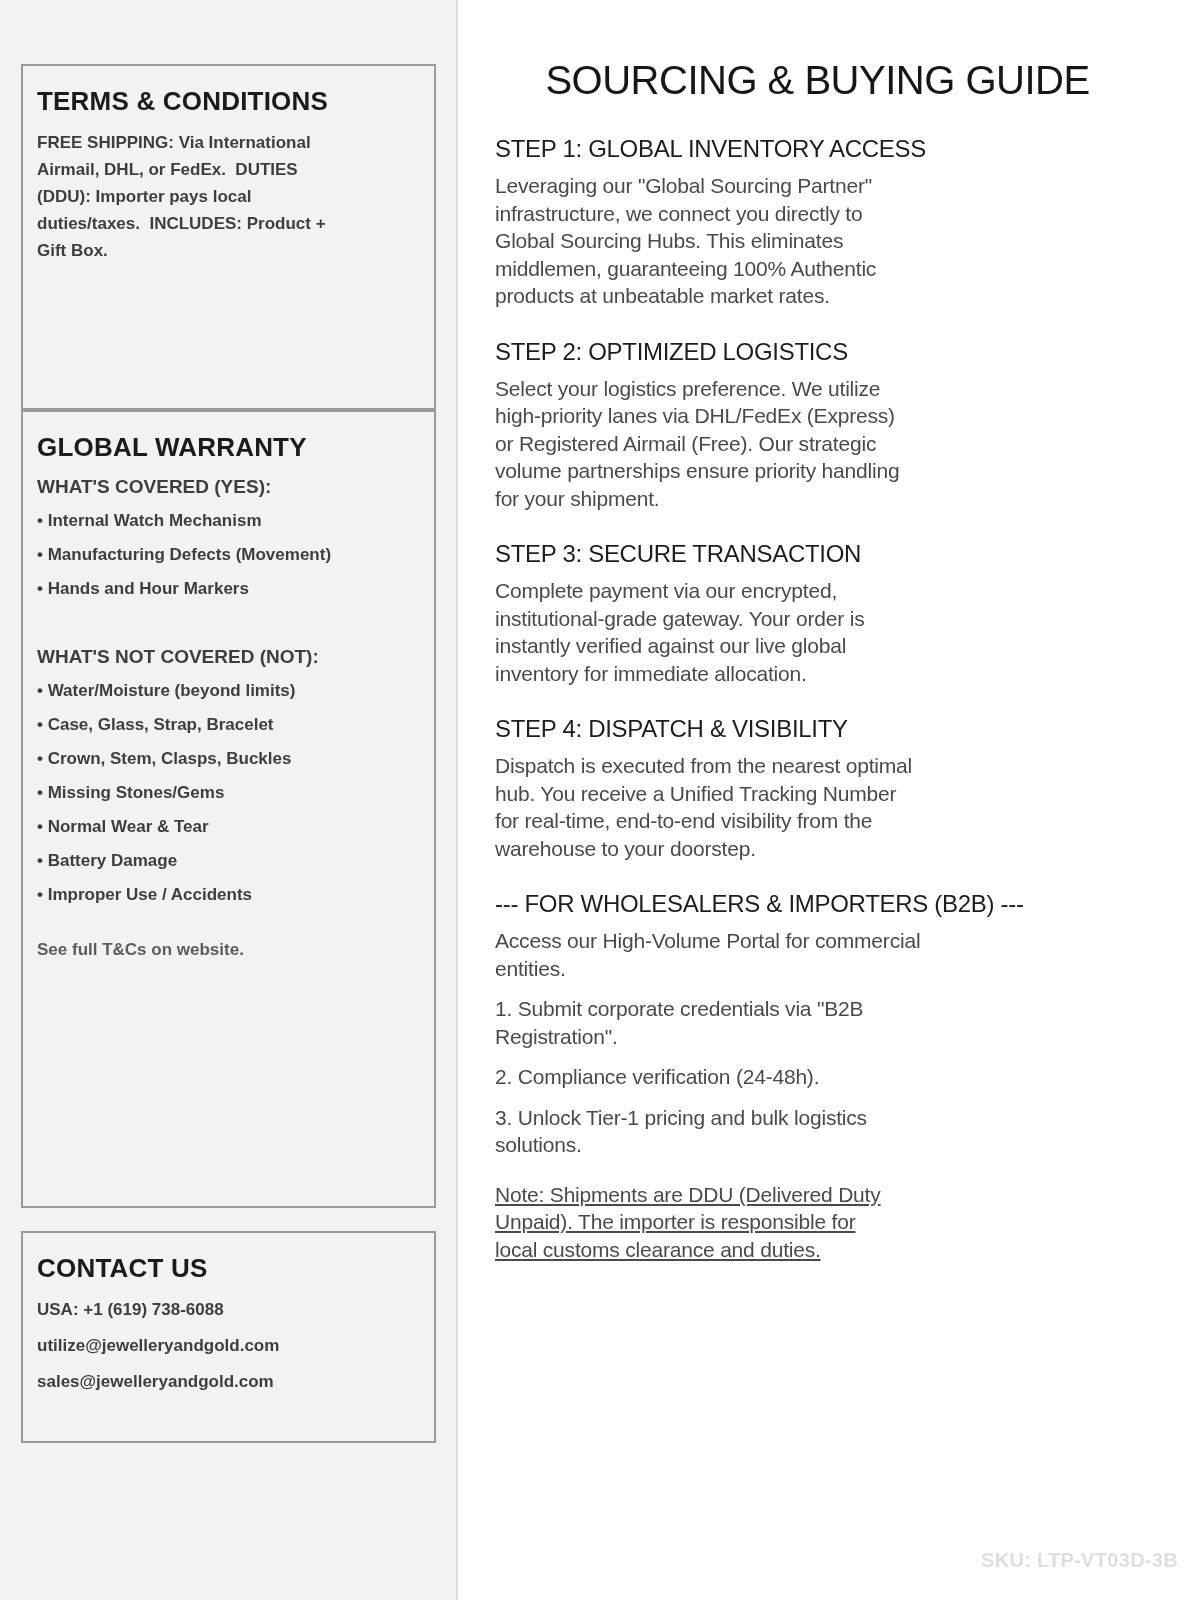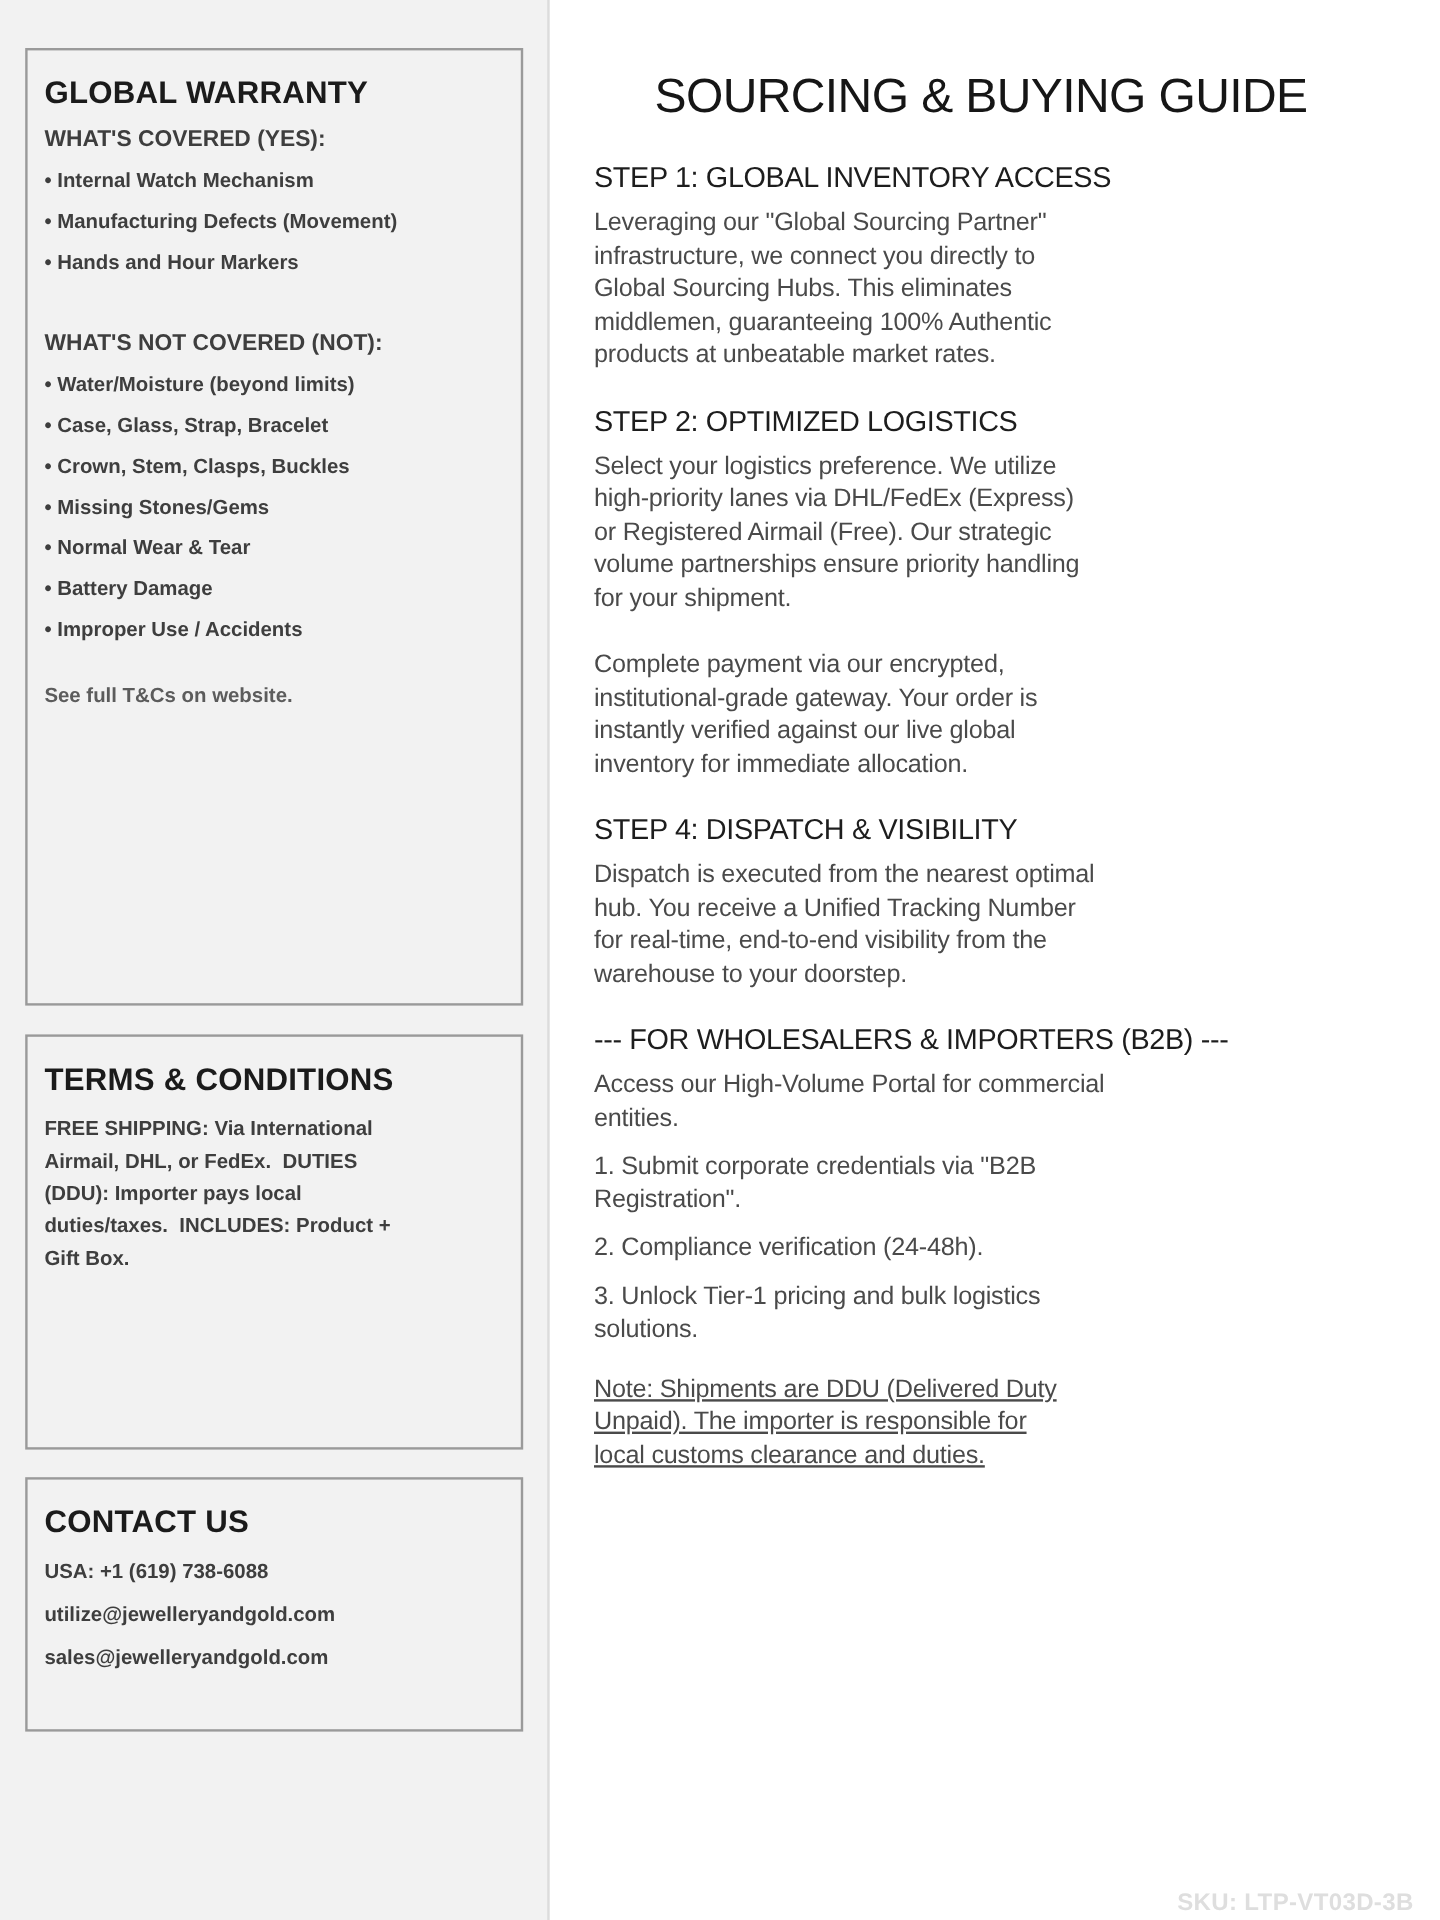--- a/index.html
+++ b/index.html
@@ -31,29 +31,38 @@
         padding:58px 60px 0 37px;}
   .main-title{margin:0 0 32px;text-align:center;font-size:40px;font-weight:400;
               color:#161616;letter-spacing:-0.5px;}
   .step h3,.b2b-heading{margin:0 0 9px;font-size:24px;font-weight:400;color:#1d1d1d;
               letter-spacing:-0.3px;}
   .step p{margin:0 0 28px;font-size:21px;line-height:27.5px;color:#4a4a4a;
           letter-spacing:-0.2px;white-space:pre-wrap;}
   .b2b p{font-size:21px;line-height:27.5px;color:#4a4a4a;letter-spacing:-0.2px;
          white-space:pre-wrap;margin:0 0 13px;}
   .b2b .b2b-note{margin-top:22px;text-decoration:underline;}
-  .sku{position:absolute;right:22px;bottom:2px;font-size:20px;font-weight:700;
+  .sku{position:absolute;right:22px;bottom:28px;font-size:20px;font-weight:700;
        color:#dedede;letter-spacing:0.3px;}
 </style>
 </head>
 <body>
 
 <div class="page">
 
   <aside class="sidebar">
+
+    <section class="box box-terms">
+      <h2 class="box-title">TERMS &amp; CONDITIONS</h2>
+      <p class="terms-body">FREE SHIPPING: Via International
+Airmail, DHL, or FedEx.  DUTIES
+(DDU): Importer pays local
+duties/taxes.  INCLUDES: Product +
+Gift Box.</p>
+    </section>
 
     <section class="box box-warranty">
       <h2 class="box-title">GLOBAL WARRANTY</h2>
       <h3 class="side-sub">WHAT'S COVERED (YES):</h3>
       <ul class="side-list">
 
           <li>Internal Watch Mechanism</li>
 
           <li>Manufacturing Defects (Movement)</li>
 
@@ -70,29 +79,20 @@
 
           <li>Missing Stones/Gems</li>
 
           <li>Normal Wear &amp; Tear</li>
 
           <li>Battery Damage</li>
 
           <li>Improper Use / Accidents</li>
         </ul>
       <p class="footnote">See full T&amp;Cs on website.</p>
-    </section>
-
-    <section class="box box-terms">
-      <h2 class="box-title">TERMS &amp; CONDITIONS</h2>
-      <p class="terms-body">FREE SHIPPING: Via International
-Airmail, DHL, or FedEx.  DUTIES
-(DDU): Importer pays local
-duties/taxes.  INCLUDES: Product +
-Gift Box.</p>
     </section>
 
     <section class="box box-contact">
       <h2 class="box-title">CONTACT US</h2>
       <div class="contact-lines">
 
           <p class="contact-line">USA: +1 (619) 738-6088</p>
 
           <p class="contact-line">utilize@jewelleryandgold.com</p>
 
@@ -119,20 +119,21 @@
         <section class="step">
           <h3>STEP 2: OPTIMIZED LOGISTICS</h3>
           <p>Select your logistics preference. We utilize
 high-priority lanes via DHL/FedEx (Express)
 or Registered Airmail (Free). Our strategic
 volume partnerships ensure priority handling
 for your shipment.</p>
         </section>
 
         <section class="step">
+          <h3>STEP 3: SECURE TRANSACTION</h3>
           <p>Complete payment via our encrypted,
 institutional-grade gateway. Your order is
 instantly verified against our live global
 inventory for immediate allocation.</p>
         </section>
 
         <section class="step">
           <h3>STEP 4: DISPATCH &amp; VISIBILITY</h3>
           <p>Dispatch is executed from the nearest optimal
 hub. You receive a Unified Tracking Number

